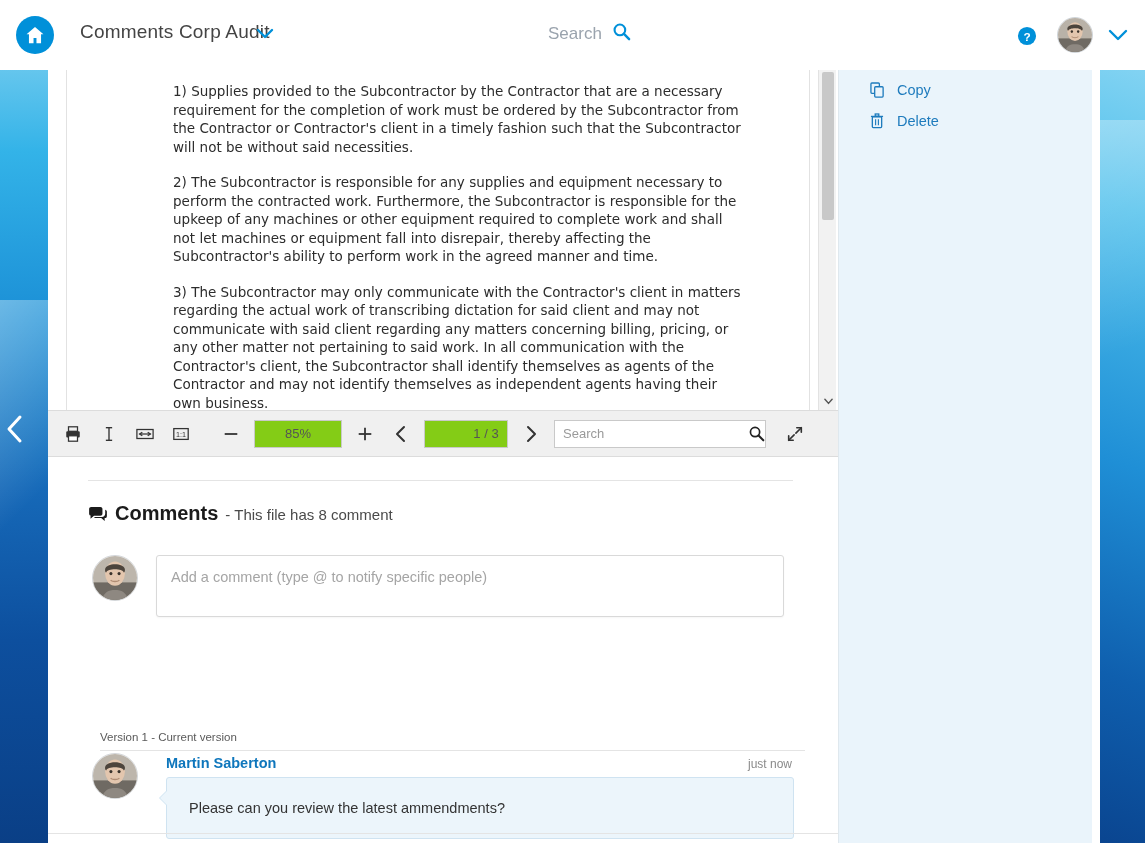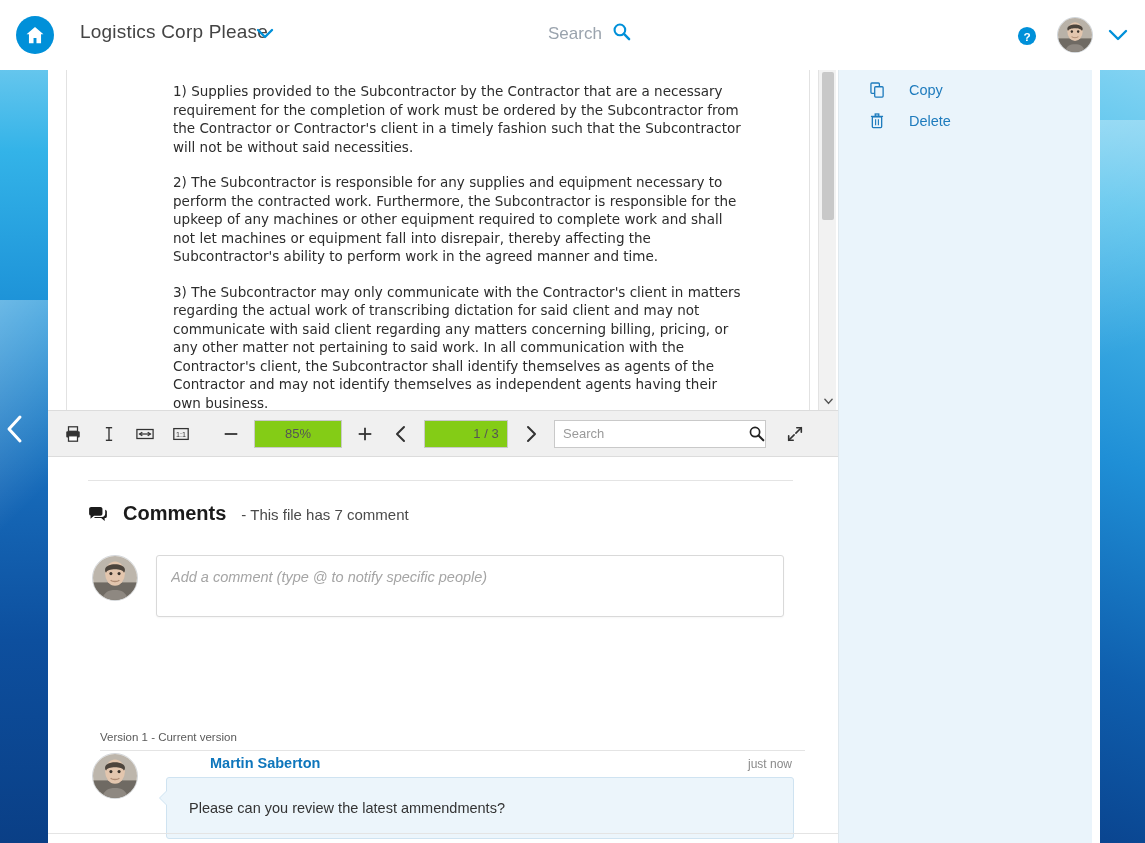--- a/index.html
+++ b/index.html
@@ -145,21 +145,21 @@
   
   #comments-pane {
     position: absolute; left: 0; top: 387px; width: 790px; height: 386px;
     background: #ffffff;
   }
   #comments-divider {
     position: absolute; left: 40px; top: 23px; width: 705px; height: 1px; background: #e4e4e4;
   }
   #comments-head {
     position: absolute; left: 40px; top: 45px;
-    display: flex; align-items: baseline; gap: 15px;
+    display: flex; align-items: baseline; gap: 7px;
   }
   #comments-icon { position: relative; top: 2px; color: #1b1b1b; }
   #comments-title { font-size: 20px; font-weight: bold; color: #1b1b1b; }
   #comments-sub { font-size: 15px; color: #4a4a4a; }
 
   #new-comment-row {
     position: absolute; left: 44px; top: 98px; width: 700px; height: 62px;
     display: flex; align-items: flex-start; gap: 18px;
   }
   .av-circle {
@@ -169,41 +169,39 @@
   #comment-input-wrap {
     position: relative; width: 628px; height: 62px;
     background: #ffffff; border: 1px solid #d9d9d9; border-radius: 3px;
     box-shadow: 0 1px 2px rgba(0,0,0,0.04);
     padding: 10px 12px;
   }
   #comment-input {
     width: 604px; height: 22px; border: none; outline: none;
     font-size: 14.5px; color: #555; background: transparent;
     font-family: "Liberation Sans", sans-serif;
-    font-style: italic;
   }
   #comment-input::placeholder { color: #a5a5a5; }
 
   #version-label {
     position: absolute; left: 40px; top: 274px; width: 705px;
     font-size: 11.5px; color: #5a5a5a;
     border-bottom: 1px solid #e4e4e4; padding-bottom: 7px; margin-left: 12px;
   }
 
   #comment-item {
     position: absolute; left: 44px; top: 296px; width: 700px;
   }
   #comment-avatar {
     position: absolute; left: 0; top: 0;
   }
   #comment-author {
     position: absolute; left: 74px; top: 2px;
     font-size: 14.5px; font-weight: bold; color: #0e76bc;
     cursor: pointer;
-    margin-left: 44px;
   }
   #comment-time {
     position: absolute; right: 0; top: 4px;
     font-size: 12px; color: #8a8a8a; text-align: right;
   }
   #comment-bubble {
     position: absolute; left: 74px; top: 24px; width: 628px; height: 62px;
     background: #ecf5fb; border: 1px solid #cfe3f1; border-radius: 3px;
     display: flex; align-items: center; padding: 0 22px;
     font-size: 14.5px; color: #333;
@@ -223,21 +221,21 @@
   #comments-bottom-rule {
     position: absolute; left: 0; top: 376px; width: 790px; height: 1px; background: #e4e4e4;
   }
 
   
   #side-panel {
     position: absolute; left: 790px; top: 0; width: 262px; height: 773px;
     background: #eaf4fb; border-left: 1px solid #dfe8ee;
   }
   .side-action {
-    position: absolute; left: 30px; display: flex; align-items: center; gap: 24px;
+    position: absolute; left: 30px; display: flex; align-items: center; gap: 12px;
     cursor: pointer;
   }
   .side-action .lbl { font-size: 14.5px; color: #1e7bbd; }
   .side-action .ic { color: #1e7bbd; width: 16px; display:flex; justify-content:center; }
   #action-copy { top: 12px; }
   #action-delete { top: 43px; }
 
   
   #left-arrow {
     position: absolute; left: 2px; top: 408px; width: 26px; height: 42px;
@@ -260,21 +258,21 @@
 <div id="header">
 
   <div id="home-btn">
     <span>
       <svg width="22" height="22" viewBox="0 0 24 24" aria-hidden="true">
         <path d="M12 3.2 2.8 11.2h2.6V21h5.0v-5.6h3.2V21h5.0v-9.8h2.6z" fill="#ffffff"></path>
       </svg>
     </span>
   </div>
 
-  <div id="app-title">Logistics Corp Please</div>
+  <div id="app-title">Comments Corp Audit</div>
 
   <div id="title-caret">
     <svg width="18" height="12" viewBox="0 0 18 12" aria-hidden="true">
       <polyline points="2,2 9,9 16,2" fill="none" stroke="#0090d9" stroke-width="2.4" stroke-linecap="round" stroke-linejoin="round"></polyline>
     </svg>
   </div>
 
   <div id="search-area">
     <span id="search-label">Search</span>
     <span>
@@ -421,21 +419,21 @@
     <div id="comments-divider"></div>
 
     <div id="comments-head">
       <span id="comments-icon">
         <svg width="20" height="16" viewBox="0 0 22 18" aria-hidden="true">
           <path d="M1 3.2C1 1.9 2 1 3.3 1h10.4C15 1 16 1.9 16 3.2v5.6c0 1.3-1 2.2-2.3 2.2H6.5L2.6 14.3V11H3.3C2 11 1 10.1 1 8.8z" fill="#1b1b1b"></path>
           <path d="M7 13.6h7.6l3.9 3.3v-3.3h.2c1.3 0 2.3-.9 2.3-2.2V6.4c0-1.1-.8-2-1.9-2.2v4.6c0 2-1.6 3.6-3.7 3.6H7z" fill="#1b1b1b"></path>
         </svg>
       </span>
       <span id="comments-title">Comments</span>
-      <span id="comments-sub">- This file has 7 comment</span>
+      <span id="comments-sub">- This file has 8 comment</span>
     </div>
 
     <div id="new-comment-row">
       <div class="av-circle">
         <svg class="avatar-face" viewBox="0 0 40 40" aria-hidden="true">
           <rect width="40" height="40" fill="#bdb6ac"></rect>
           <rect y="24" width="40" height="16" fill="#6f6a63"></rect>
           <ellipse cx="20" cy="16" rx="9" ry="11" fill="#e3c6ae"></ellipse>
           <path d="M11 12c1-6 17-6 18 0 .4 2.4-1 3-1 3-1-4-15-4-16 0 0 0-1.4-.6-1-3z" fill="#4c443c"></path>
           <ellipse cx="16.3" cy="16" rx="1.4" ry="1.5" fill="#3a332c"></ellipse>

